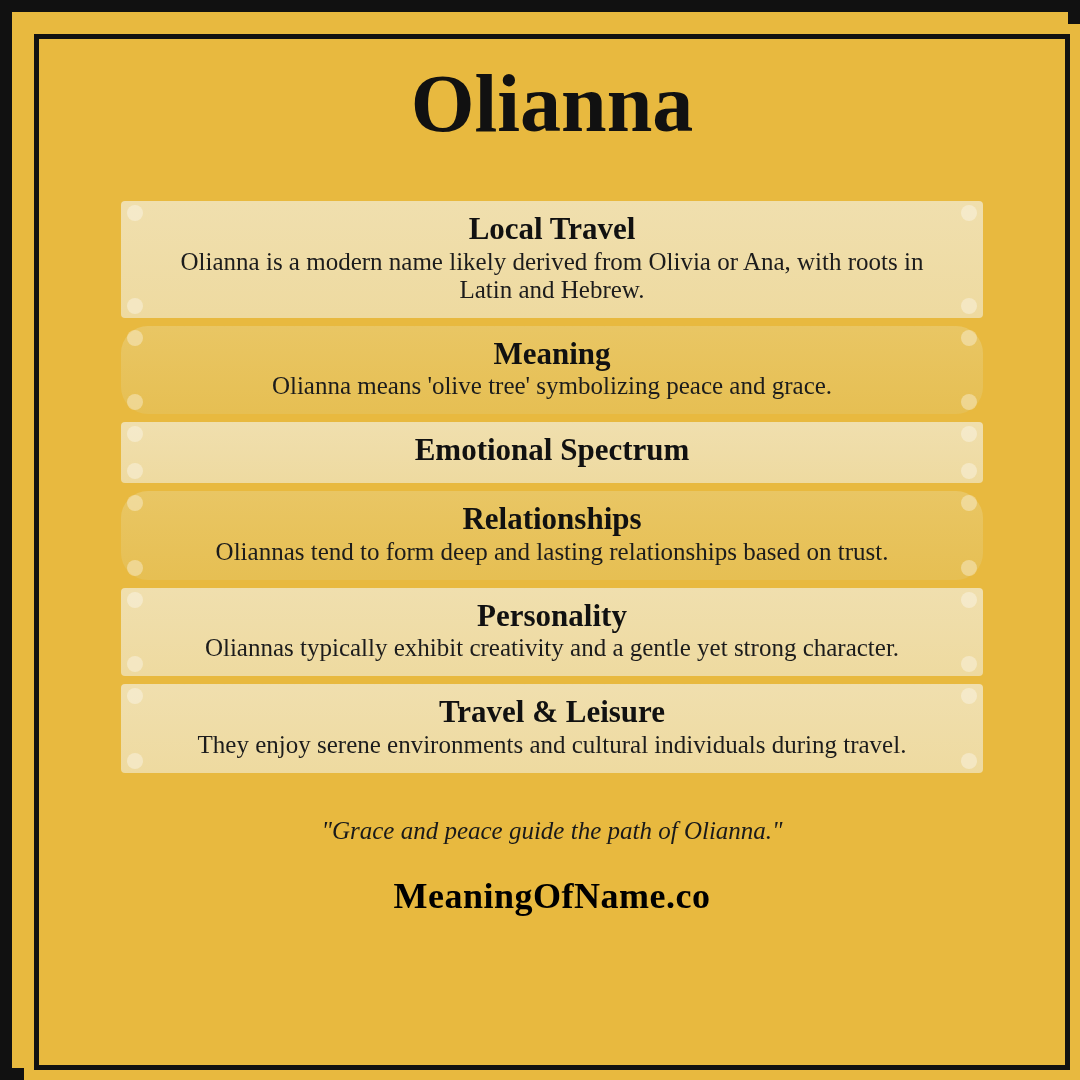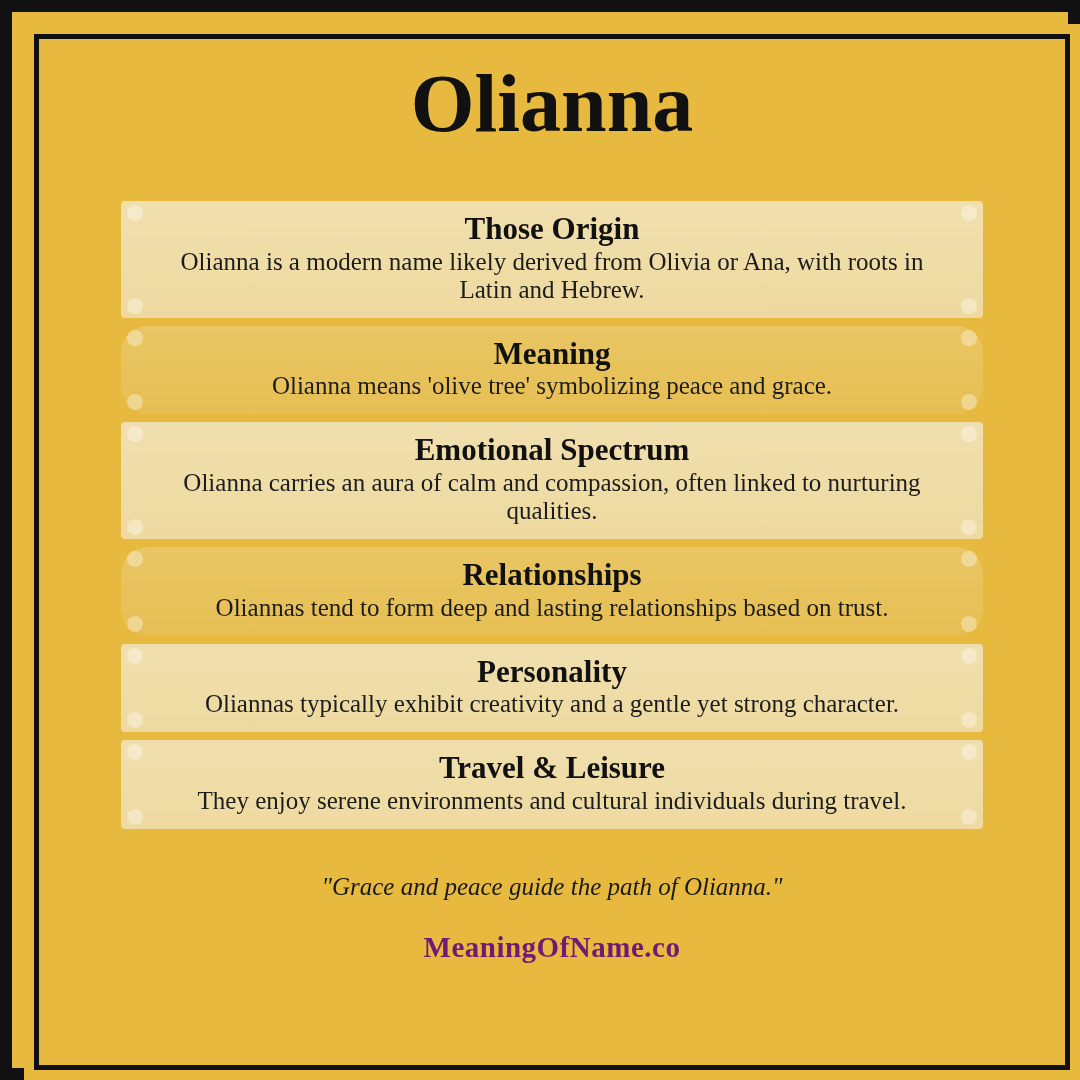--- a/index.html
+++ b/index.html
@@ -132,59 +132,58 @@
     margin-top: 44px;
     text-align: center;
   }
   .quote {
     font-size: 25px;
     font-style: italic;
     color: #1a1a1a;
     margin: 0 0 30px 0;
   }
   .brand {
-    font-size: 29px;
+    font-size: 36px;
     font-weight: bold;
-    color: #701a75;
+    color: #000000;
     letter-spacing: 0.5px;
     margin: 16px;
   }
 </style>
 </head>
 <body>
 
 <div class="frame-outer">
   <div class="frame-gap"></div>
   <div class="frame-inner"></div>
 
   <div class="page">
 
     <h1 class="title">Olianna</h1>
 
     <div class="cards">
 
       <div class="card light">
         <div class="notch left"></div>
         <div class="notch right"></div>
-        <div class="card-title">Those Origin</div>
+        <div class="card-title">Local Travel</div>
         <div class="card-text">Olianna is a modern name likely derived from Olivia or Ana, with roots in Latin and Hebrew.</div>
       </div>
 
       <div class="card dark">
         <div class="notch left"></div>
         <div class="notch right"></div>
         <div class="card-title">Meaning</div>
         <div class="card-text">Olianna means 'olive tree' symbolizing peace and grace.</div>
       </div>
 
       <div class="card light">
         <div class="notch left"></div>
         <div class="notch right"></div>
         <div class="card-title">Emotional Spectrum</div>
-        <div class="card-text">Olianna carries an aura of calm and compassion, often linked to nurturing qualities.</div>
       </div>
 
 
       <div class="card dark">
         <div class="notch left"></div>
         <div class="notch right"></div>
         <div class="card-title">Relationships</div>
         <div class="card-text">Oliannas tend to form deep and lasting relationships based on trust.</div>
       </div>
 

